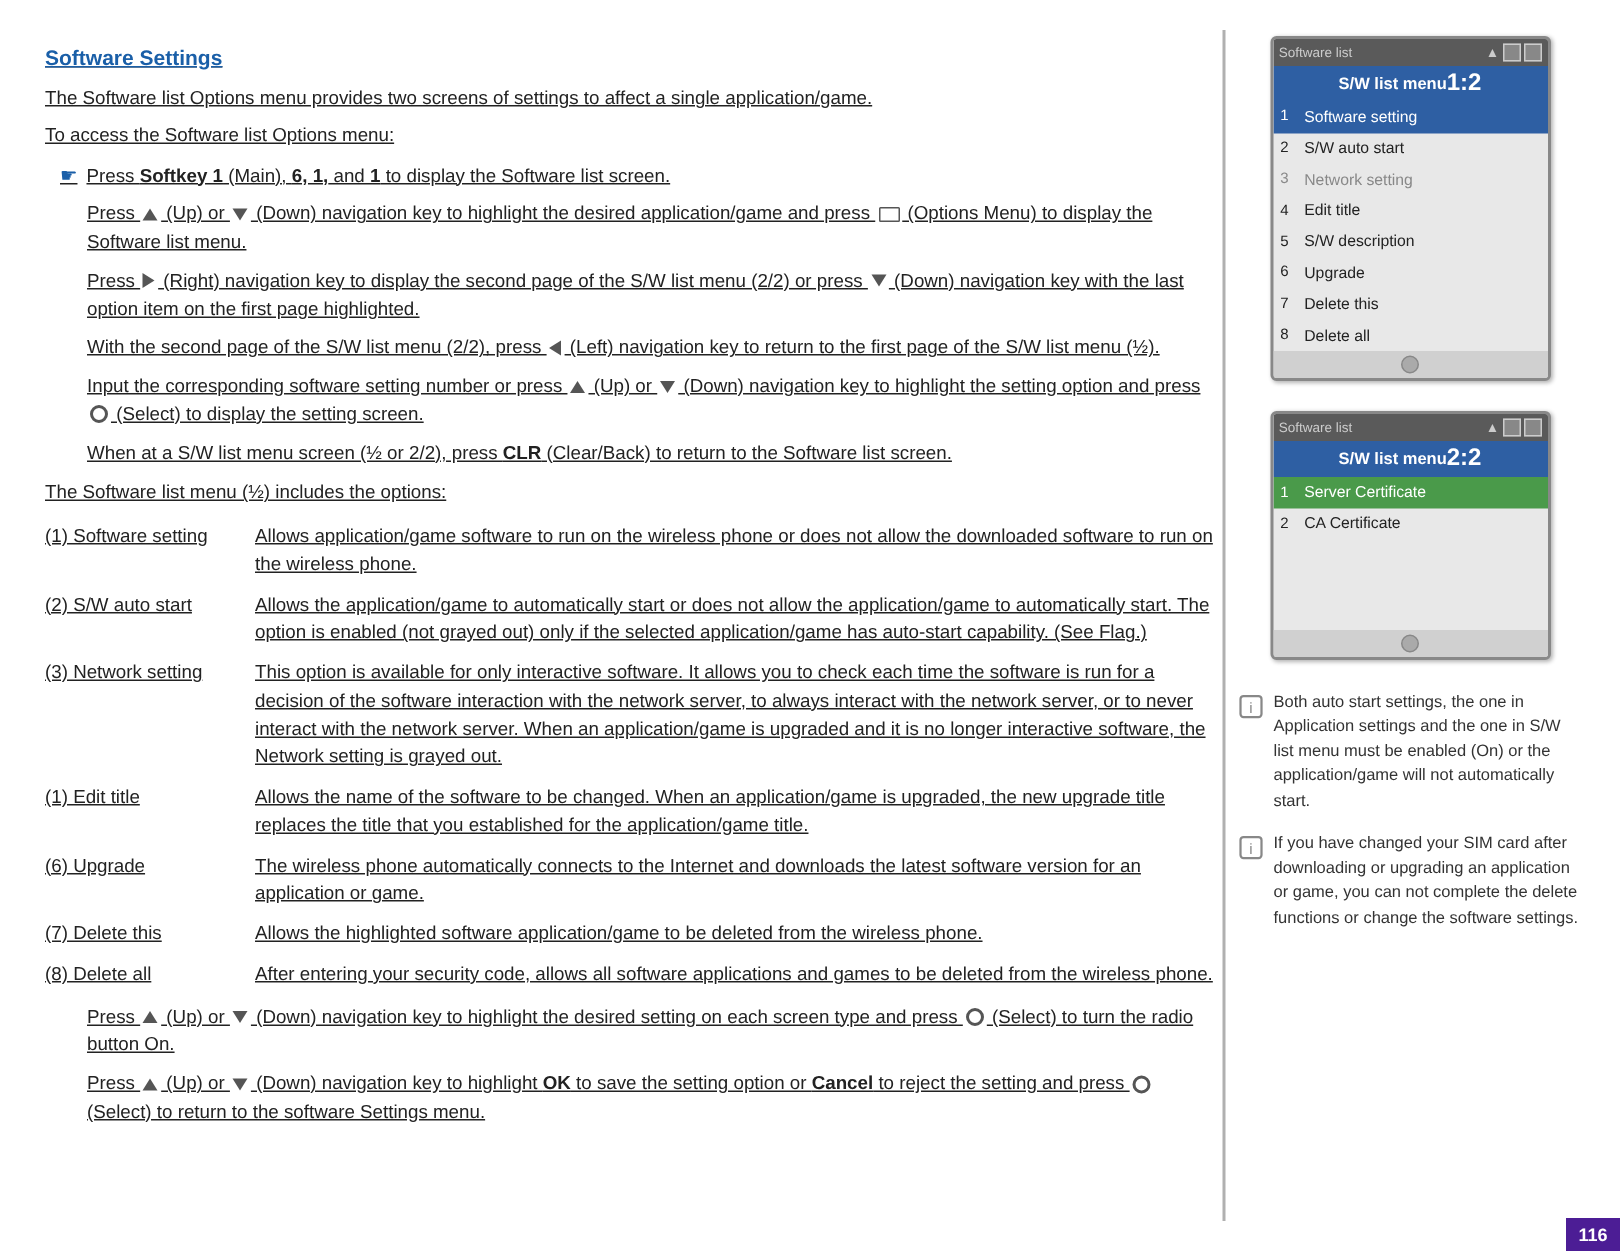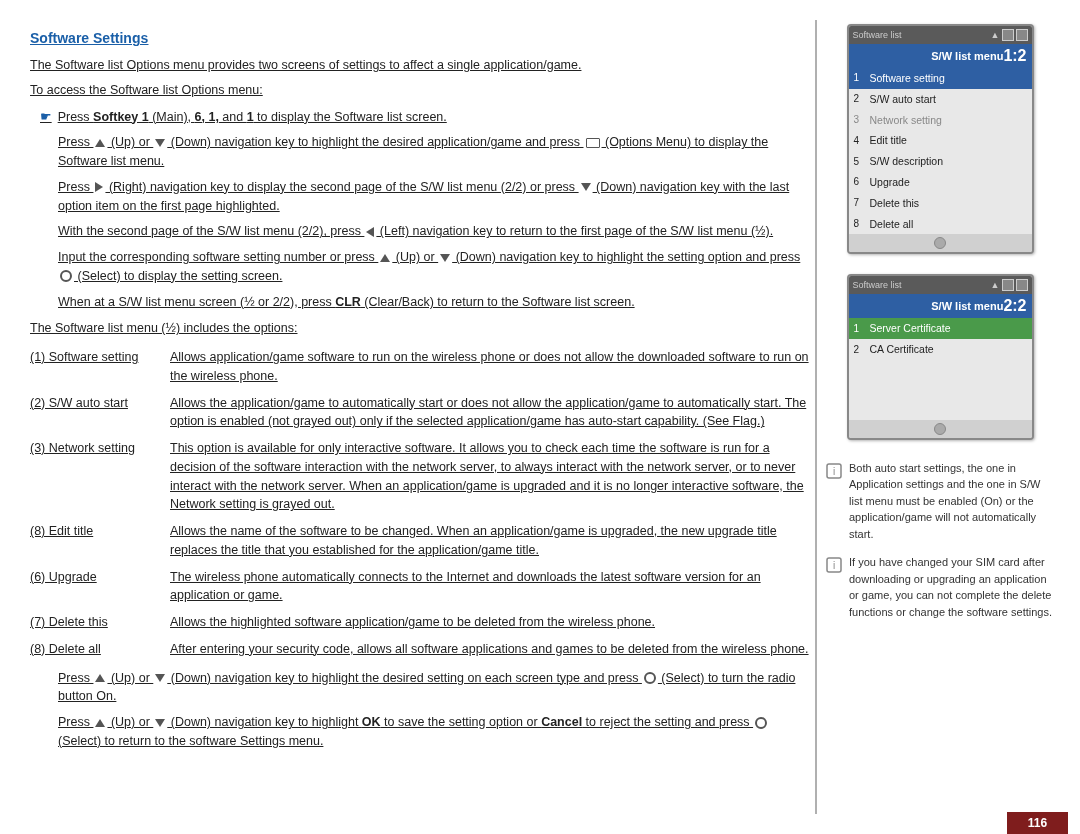--- a/index.html
+++ b/index.html
@@ -145,21 +145,21 @@
       display: inline-block;
     }
 
     .phone-header {
       background: #2e5fa3;
       color: #fff;
       font-size: 11px;
       font-weight: bold;
       padding: 3px 5px;
       display: flex;
-      justify-content: flex-end;
+      justify-content: center;
       align-items: center;
     }
 
     .phone-header-label {
       color: #fff;
       font-size: 11px;
       font-weight: bold;
     }
 
     .phone-page-num {
@@ -230,25 +230,25 @@
 
     .note-text {
       font-size: 11px;
       line-height: 1.5;
       color: #333;
     }
 
     
     .page-number {
       position: absolute;
-      right: 12px;
+      right: 0;
       bottom: 0;
-      width: 61px;
+      width: 36px;
       height: 22px;
-      background: #7f1d1d;
+      background: #4c1d95;
       color: #fff;
       font-size: 12px;
       font-weight: bold;
       display: flex;
       align-items: center;
       justify-content: center;
     }
 
     
     .tri-up {
@@ -379,21 +379,21 @@
       <span class="option-label">(2) S/W auto start</span>
       <span class="option-desc">Allows the application/game to automatically start or does not allow the application/game to automatically start. The option is enabled (not grayed out) only if the selected application/game has auto-start capability. (See Flag.)</span>
     </div>
 
     <div class="options-list-item">
       <span class="option-label">(3) Network setting</span>
       <span class="option-desc">This option is available for only interactive software. It allows you to check each time the software is run for a decision of the software interaction with the network server, to always interact with the network server, or to never interact with the network server. When an application/game is upgraded and it is no longer interactive software, the Network setting is grayed out.</span>
     </div>
 
     <div class="options-list-item">
-      <span class="option-label">(8) Edit title</span>
+      <span class="option-label">(1) Edit title</span>
       <span class="option-desc">Allows the name of the software to be changed. When an application/game is upgraded, the new upgrade title replaces the title that you established for the application/game title.</span>
     </div>
 
 
     <div class="options-list-item">
       <span class="option-label">(6) Upgrade</span>
       <span class="option-desc">The wireless phone automatically connects to the Internet and downloads the latest software version for an application or game.</span>
     </div>
 
     <div class="options-list-item">

